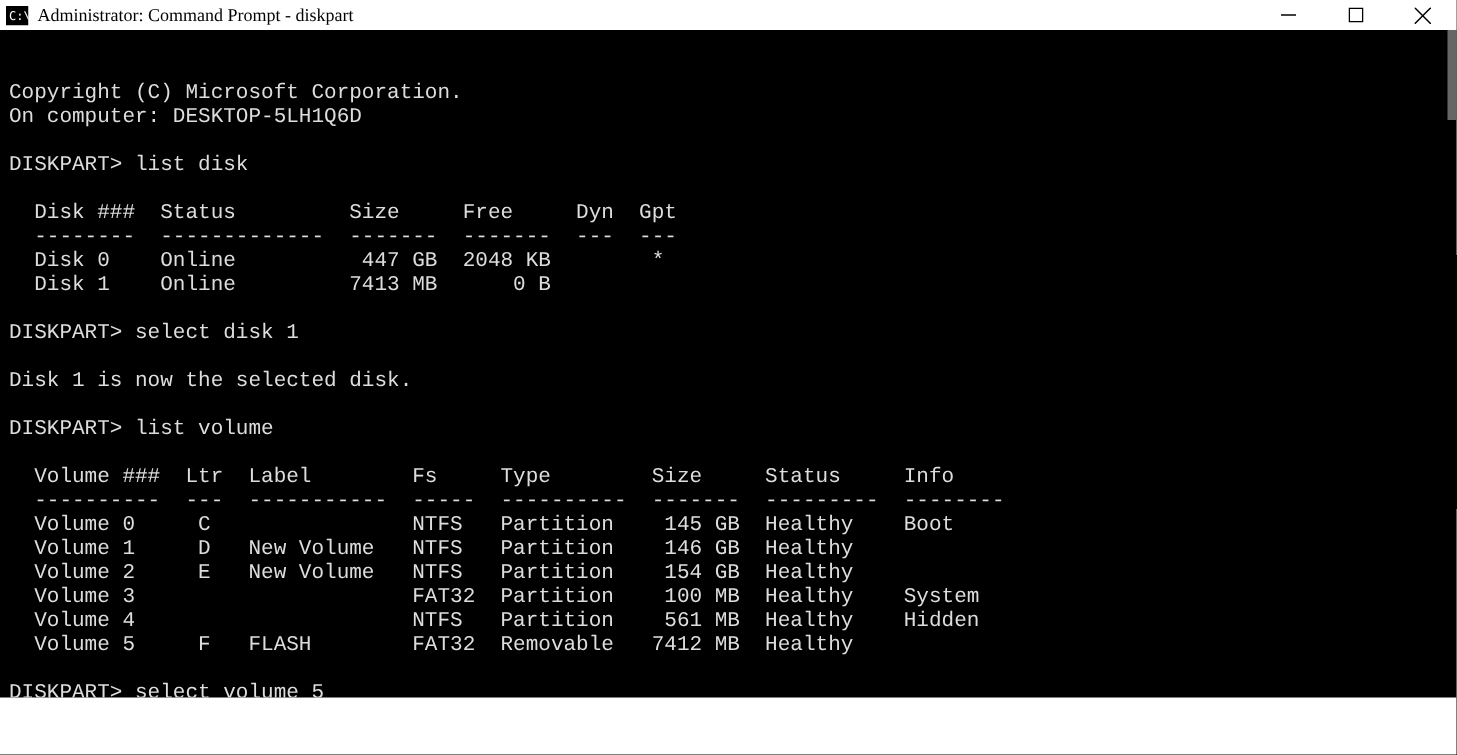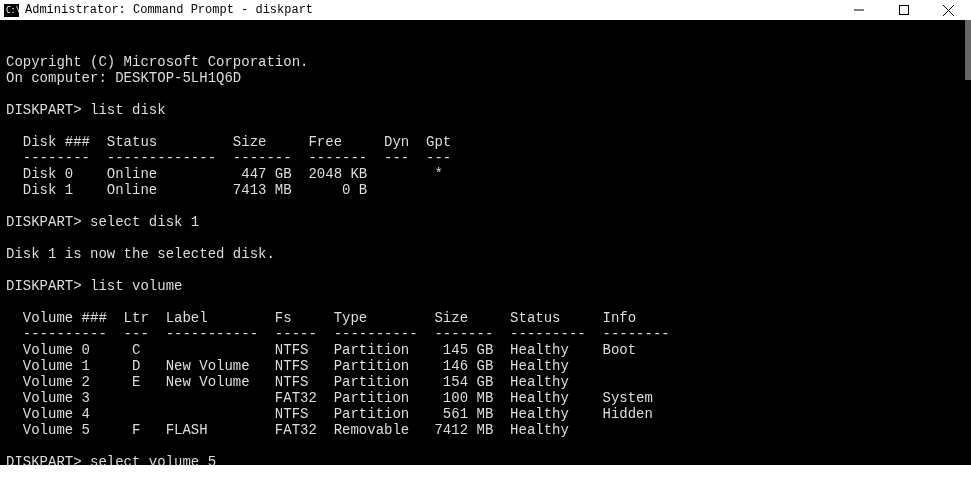--- a/index.html
+++ b/index.html
@@ -21,21 +21,21 @@
     }
     .titlebar-icon {
       width: 15px;
       height: 13px;
       display: inline-block;
       margin-right: 6px;
     }
     .titlebar-icon svg { display: block; }
     .titlebar-title {
       flex: 1;
-      font-family: Liberation Mono, monospace;
+      font-family: Liberation Serif, serif;
       font-size: 12px;
       color: #000;
     }
     .tb-controls {
       display: flex;
       height: 100%;
     }
     .tb-btn {
       width: 45px;
       display: flex;

